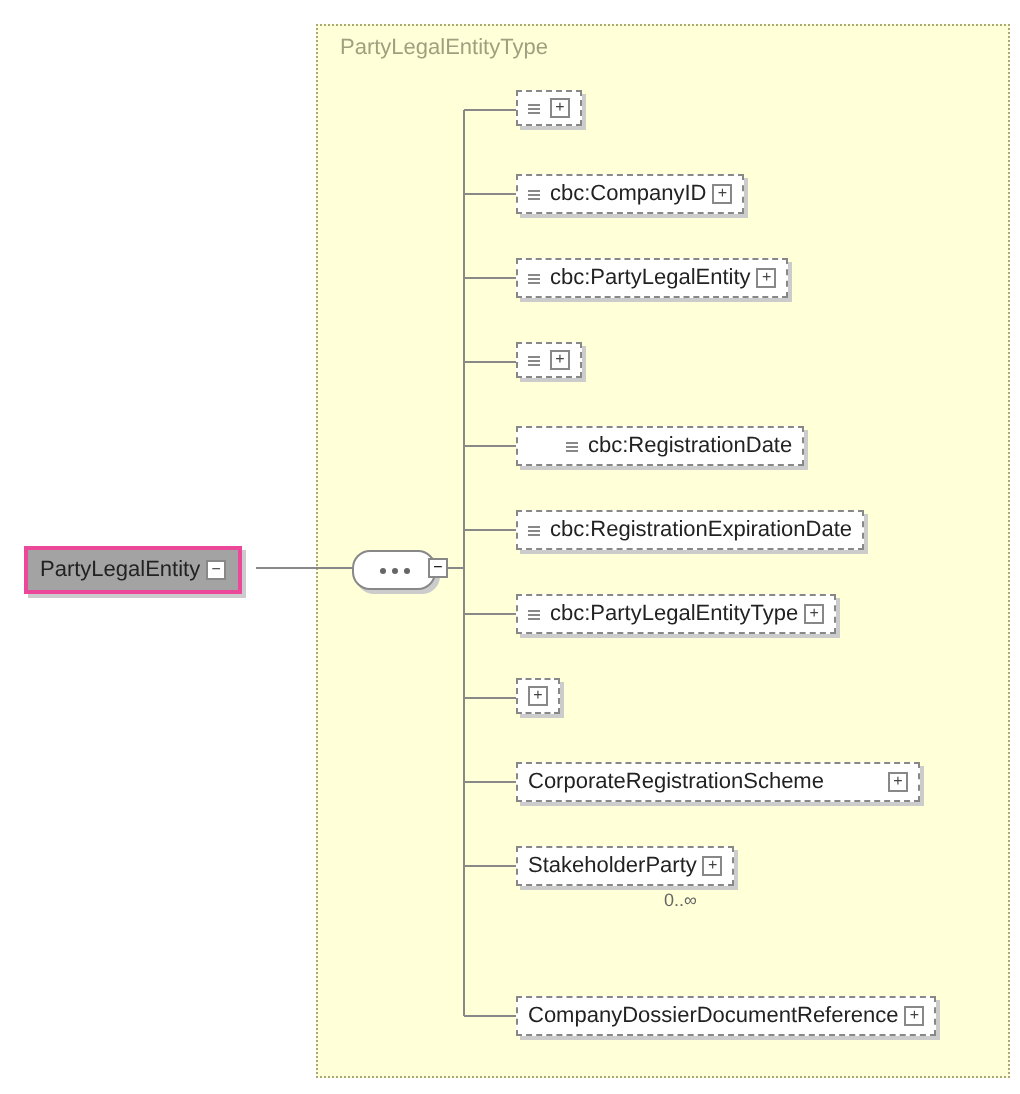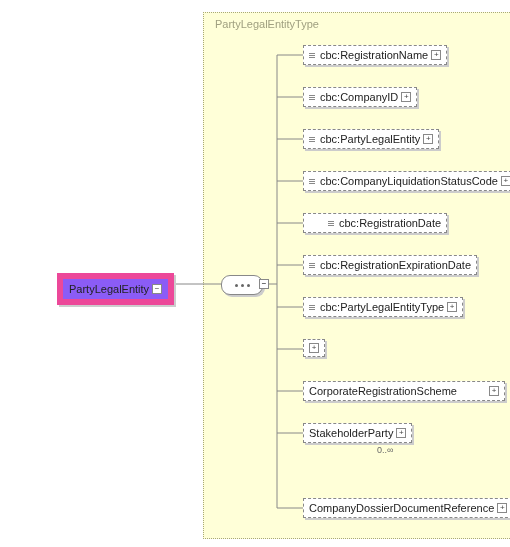--- a/index.html
+++ b/index.html
@@ -9,37 +9,36 @@
     font-family: Arial, sans-serif;
     font-size: 11px;
     width: 510px;
     height: 547px;
     position: relative;
   }
   .canvas {
     position: relative;
     width: 444px;
     height: 547px;
-    margin-left: 45px;
   }
   .type-box {
     position: absolute;
     background: #ffffd8;
     border: 1px dotted #a8a878;
   }
   .type-label {
     position: absolute;
     color: #a0a080;
     font-size: 11px;
   }
   .root-node {
     position: absolute;
-    border: 6px solid #ec4899;
+    border: 2px solid #ec4899;
     box-shadow: 2px 2px 0 #ccc;
-    background: #8b5cf6;
+    background: #a3a3a3;
     padding: 4px 6px;
     display: flex;
     align-items: center;
     gap: 3px;
   }
   .root-node .label {
     color: #222;
   }
   .plus {
     border: 1px solid #888;
@@ -149,21 +148,20 @@
   </div>
   <div class="seq-minus" style="left:214px; top:279px;">−</div>
 
   <div id="children-container">
       <div class="child-node dashed" style="left: 258px; top: 45px;">
         <span class="bars">
           <span></span>
           <span></span>
           <span></span>
         </span>
-        <span class="label">cbc:RegistrationName</span>
         <span class="plus">+</span>
       </div>
       <div class="child-node dashed" style="left: 258px; top: 87px;">
         <span class="bars">
           <span></span>
           <span></span>
           <span></span>
         </span>
         <span class="label">cbc:CompanyID</span>
         <span class="plus">+</span>
@@ -176,21 +174,20 @@
         </span>
         <span class="label">cbc:PartyLegalEntity</span>
         <span class="plus">+</span>
       </div>
       <div class="child-node dashed" style="left: 258px; top: 171px;">
         <span class="bars">
           <span></span>
           <span></span>
           <span></span>
         </span>
-        <span class="label">cbc:CompanyLiquidationStatusCode</span>
         <span class="plus">+</span>
       </div>
       <div class="child-node dashed" style="left: 258px; top: 213px; padding-left: 24px;">
         <span class="bars">
           <span></span>
           <span></span>
           <span></span>
         </span>
         <span class="label">cbc:RegistrationDate</span>
       </div>

